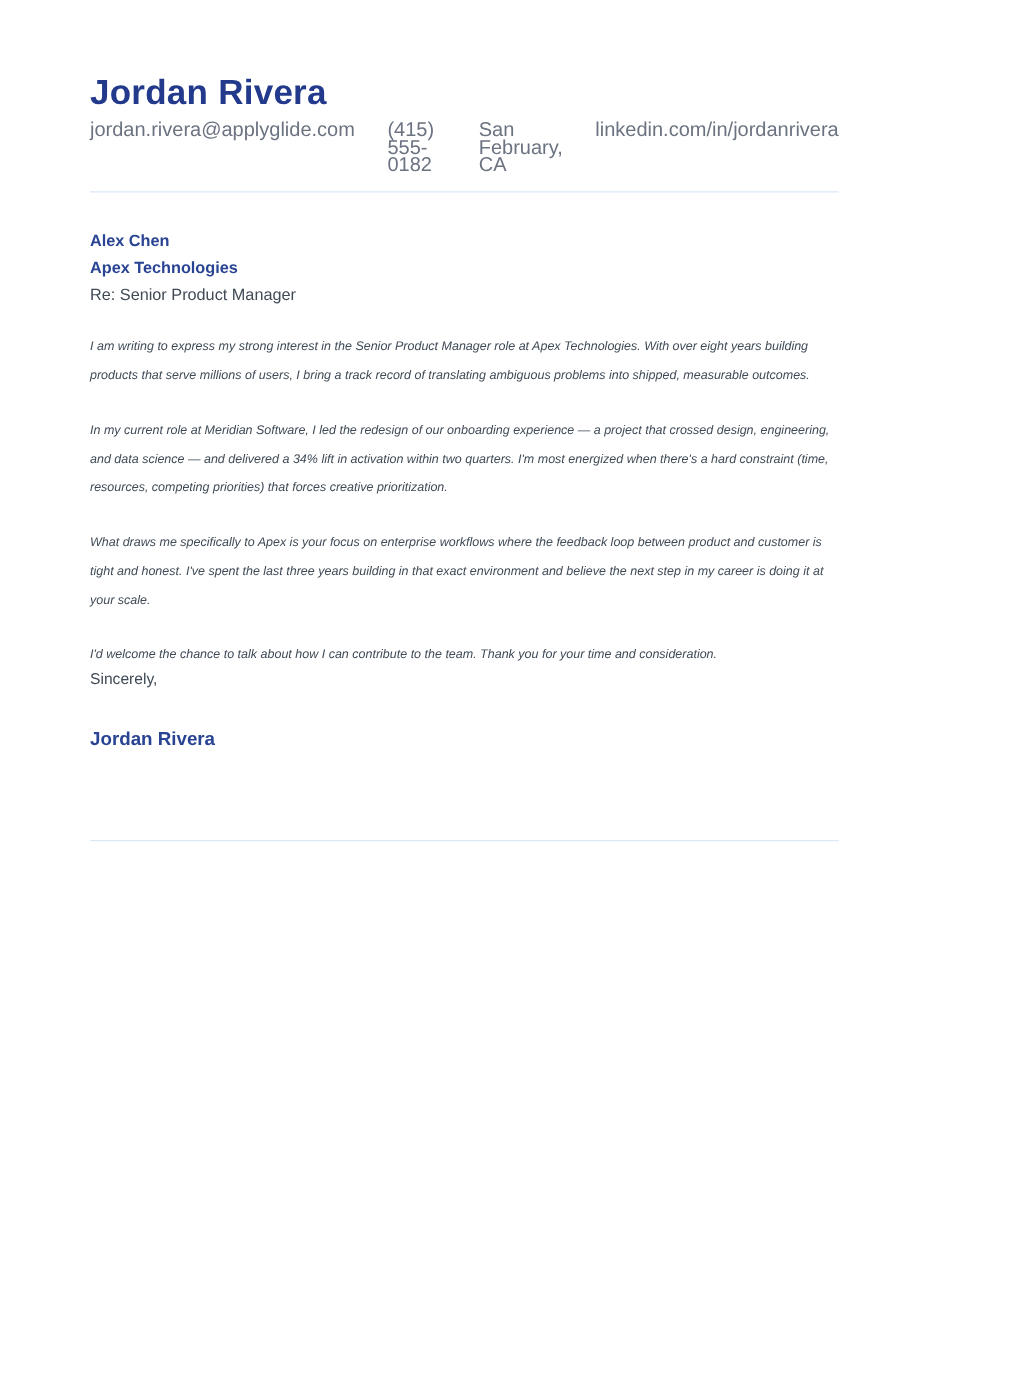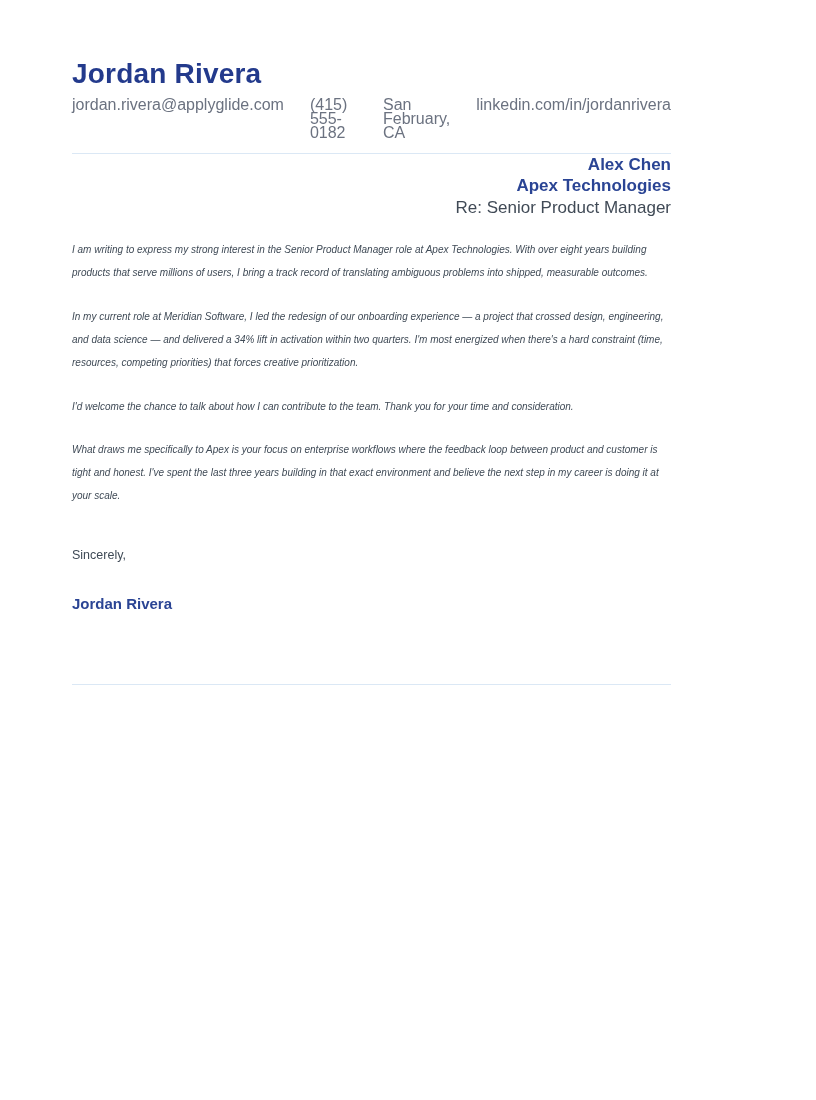--- a/index.html
+++ b/index.html
@@ -42,23 +42,23 @@
   }
   .header-rule { margin-top: 13px; }
   
   .letter-date {
     margin-top: 43px;
     font-size: 12px;
     color: #a7c4e8;
     line-height: 15px;
   }
   .recipient-block {
-    font-size: 17px;
+    margin-top: 28px;
+    font-size: 13px;
     line-height: 21.5px;
-    text-align: right;
   }
   .recipient-name,
   .recipient-company {
     font-weight: bold;
     color: #2a4494;
   }
   .subject-line { color: #404a56; }
   .salutation {
     margin-top: 22px;
     font-size: 12.5px;
@@ -67,21 +67,20 @@
   }
   .body-paragraph {
     margin: 20px 0 0 0;
     font-size: 10px;
     line-height: 23.3px;
     color: #3f4a56;
     max-width: 672px;
     font-style: italic;
   }
   .closing {
-    margin-top: 40px;
     font-size: 12.5px;
     color: #3f4a56;
     line-height: 15px;
   }
   .signature-name {
     margin-top: 32px;
     font-size: 15px;
     font-weight: bold;
     color: #2a4494;
     line-height: 18px;
@@ -110,22 +109,22 @@
 
     <div class="recipient-block">
       <div class="recipient-name">Alex Chen</div>
       <div class="recipient-company">Apex Technologies</div>
       <div class="subject-line">Re: Senior Product Manager</div>
     </div>
 
 
     <p class="body-paragraph">I am writing to express my strong interest in the Senior Product Manager role at Apex Technologies. With over eight years building products that serve millions of users, I bring a track record of translating ambiguous problems into shipped, measurable outcomes.</p>
     <p class="body-paragraph">In my current role at Meridian Software, I led the redesign of our onboarding experience — a project that crossed design, engineering, and data science — and delivered a 34% lift in activation within two quarters. I'm most energized when there's a hard constraint (time, resources, competing priorities) that forces creative prioritization.</p>
+    <p class="body-paragraph">What draws me specifically to Apex is your focus on enterprise workflows where the feedback loop between product and customer is tight and honest. I've spent the last three years building in that exact environment and believe the next step in my career is doing it at your scale.</p>
     <p class="body-paragraph">I'd welcome the chance to talk about how I can contribute to the team. Thank you for your time and consideration.</p>
-    <p class="body-paragraph">What draws me specifically to Apex is your focus on enterprise workflows where the feedback loop between product and customer is tight and honest. I've spent the last three years building in that exact environment and believe the next step in my career is doing it at your scale.</p>
 
     <div class="closing">Sincerely,</div>
 
     <div class="signature-name">Jordan Rivera</div>
   </main>
 
   <hr class="rule footer-rule">
 
 </div>
 

